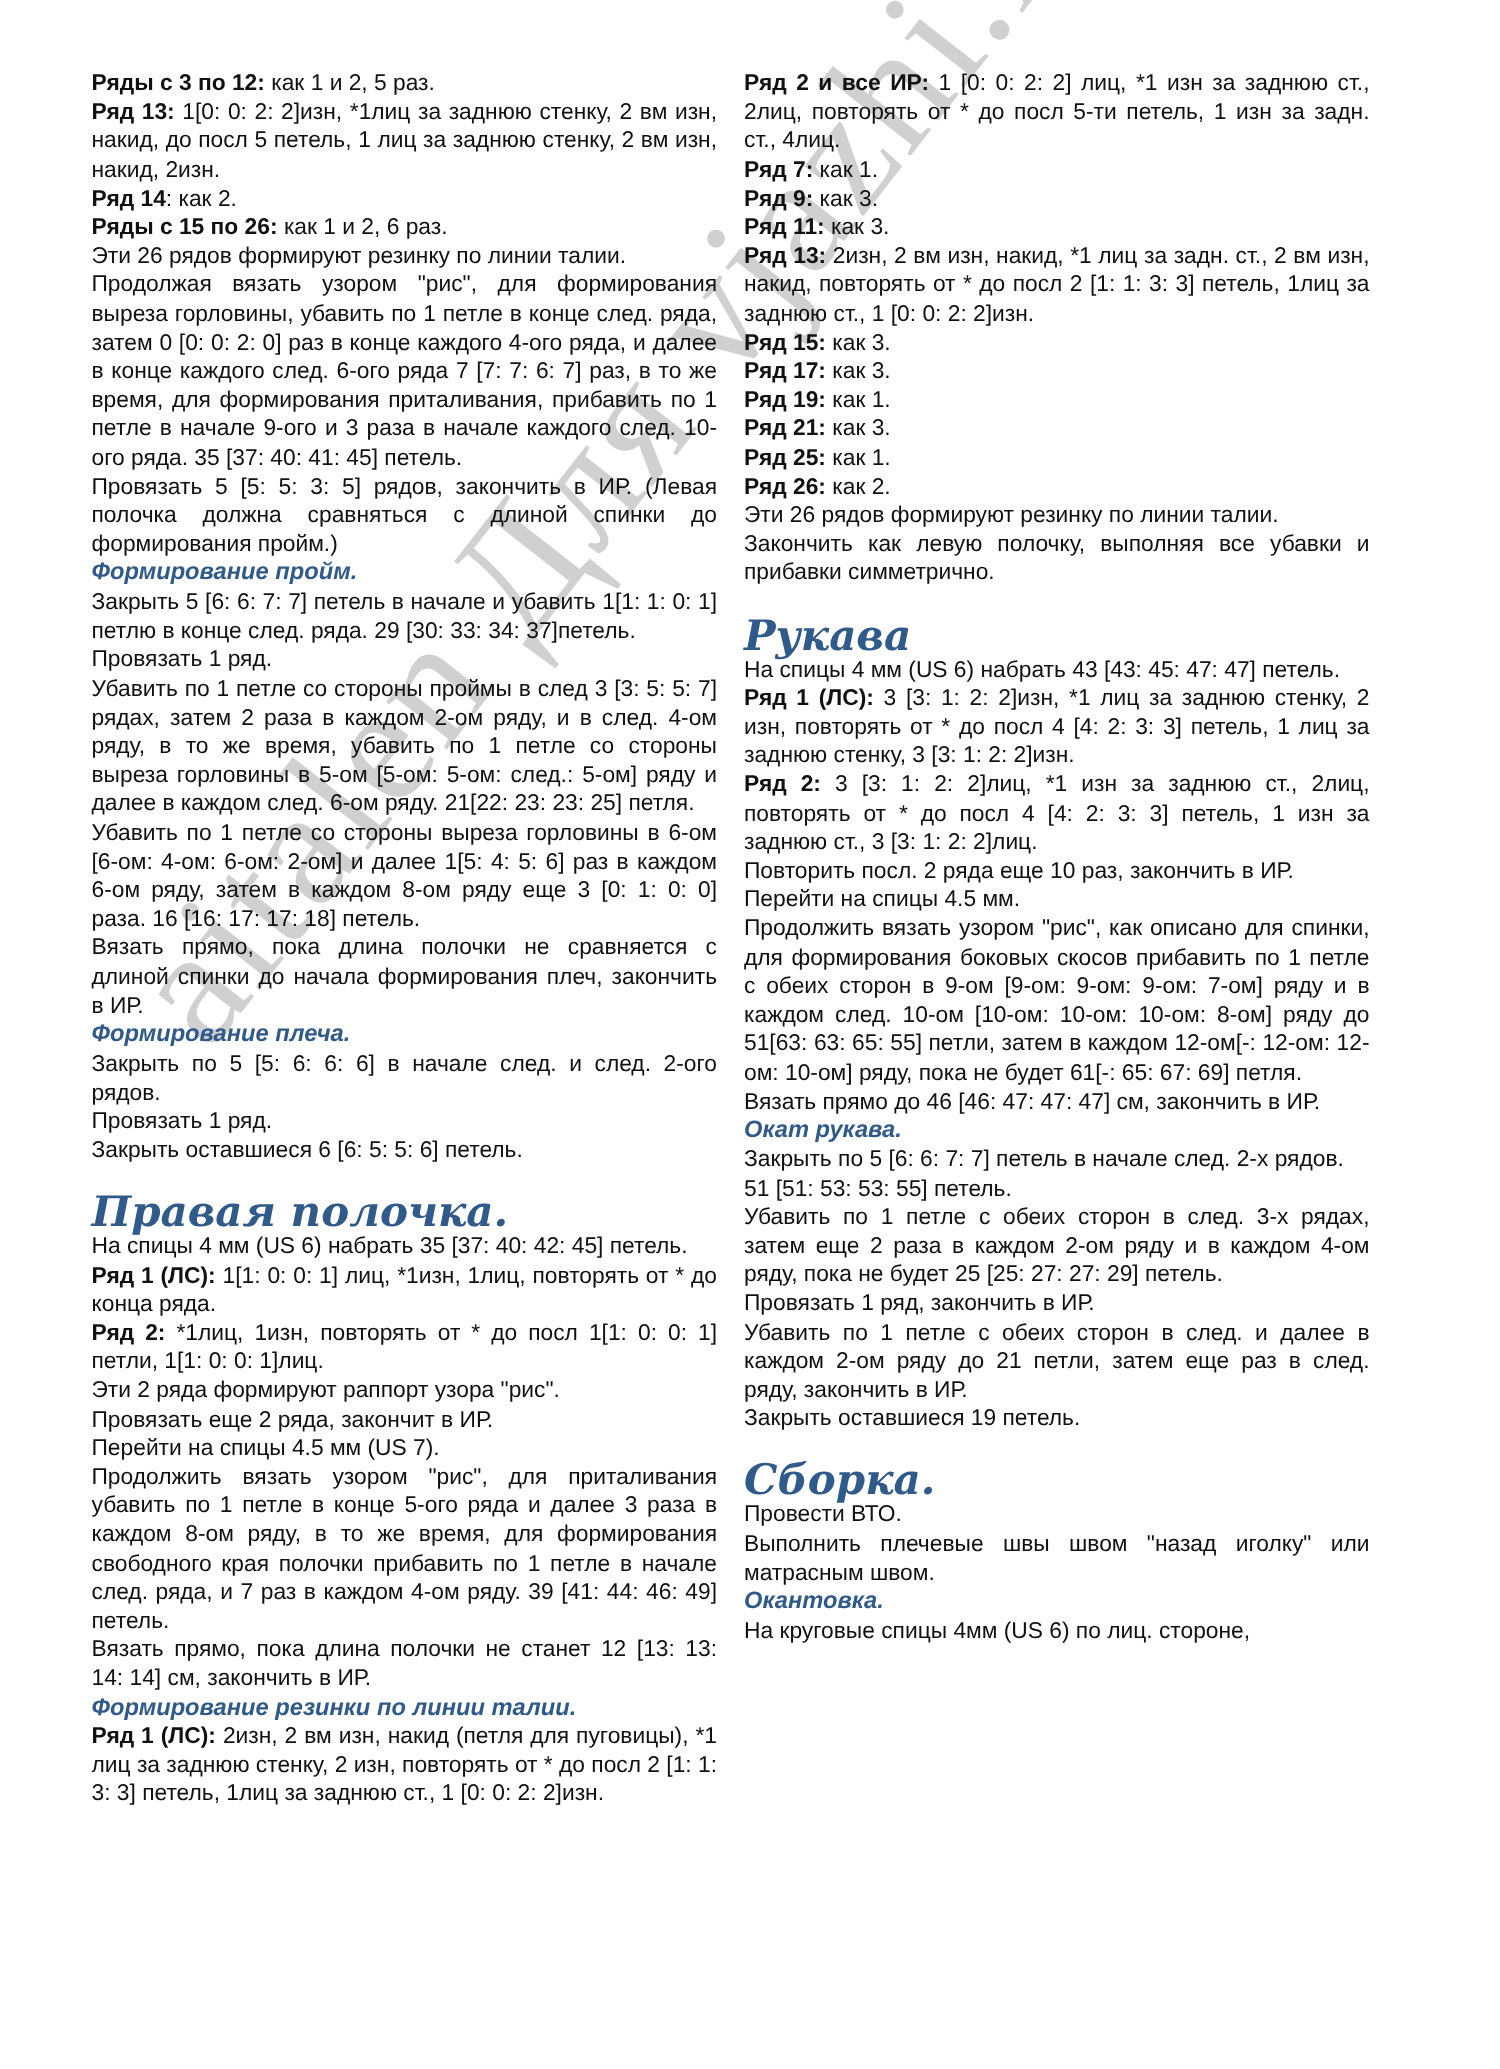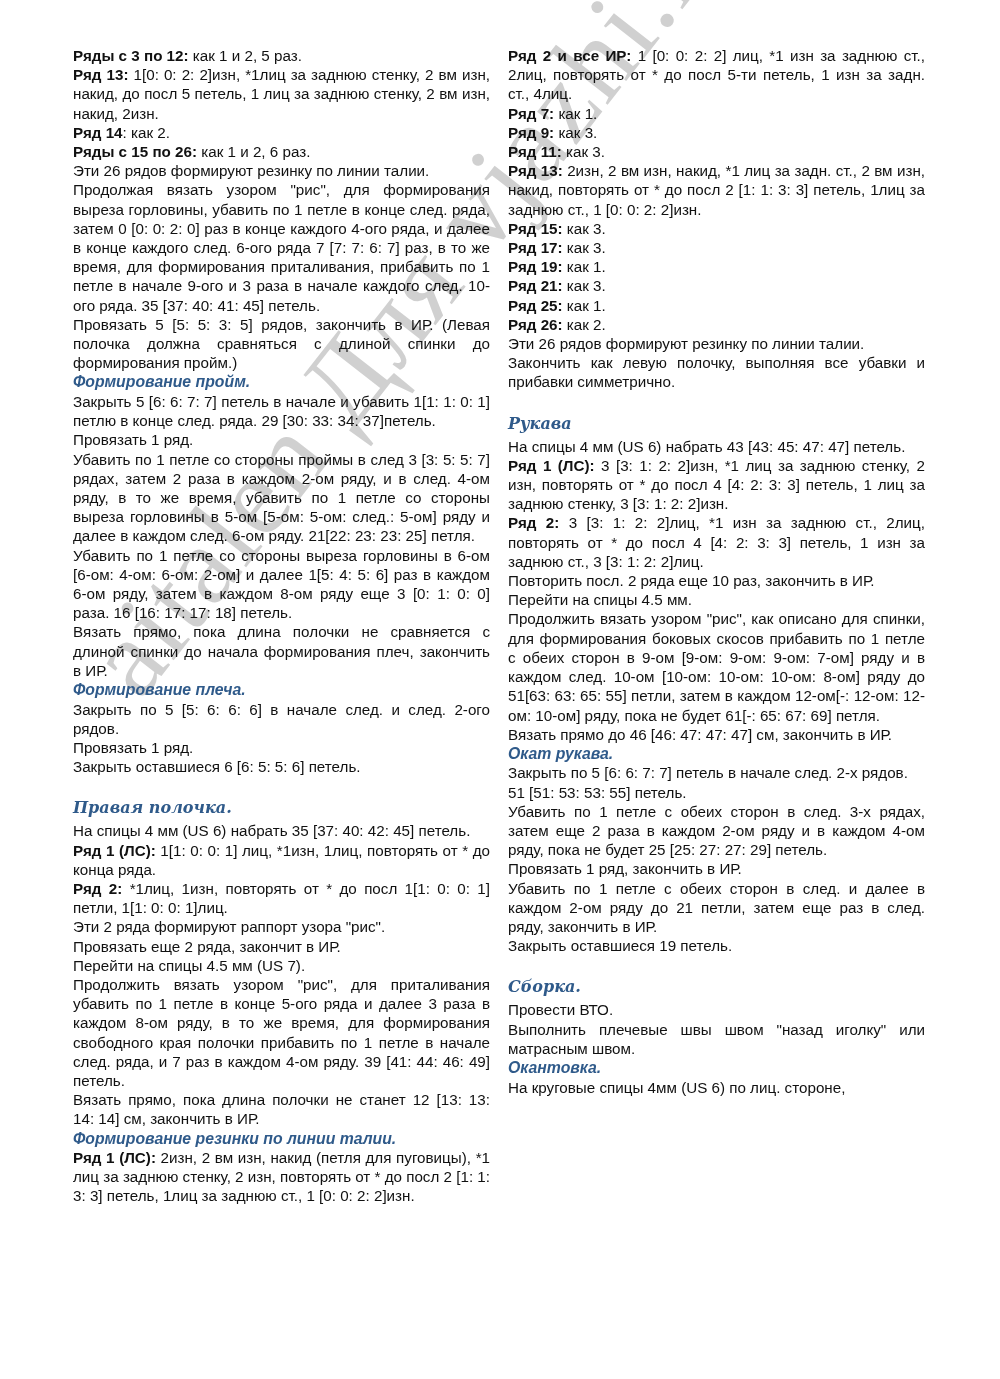--- a/index.html
+++ b/index.html
@@ -1,31 +1,31 @@
 <!DOCTYPE html>
 <html><head>
 <meta charset="utf-8">
 <style>
   html, body { margin: 0; padding: 0; background: #ffffff; }
   body {
     width: 1000px; height: 1379px; position: relative; overflow: hidden;
     font-family: "Liberation Sans", sans-serif; color: #111; font-size: 15.2px;
   }
-  .col { position: absolute; top: 46px; width: 417px; line-height: 19.2px; margin-left: 12px; }
+  .col { position: absolute; top: 46px; width: 417px; line-height: 19.2px; }
   .col.left { left: 61px; }
   .col.right { left: 496px; }
   .p { margin: 0; text-align: justify; }
   .p b { font-weight: bold; }
   .sub {
     color: #2f5a8a; font-weight: bold; font-style: italic; margin: 0;
     font-size: 15.8px; line-height: 19.5px;
   }
   .big {
     color: #2f5a8a; font-family: "DejaVu Serif", serif; font-weight: bold; font-style: italic;
-    font-size: 16px; line-height: 26px; margin: 0;
+    font-size: 28px; line-height: 26px; margin: 0;
   }
   .gap { height: 19px; }
   .watermark {
     position: absolute; left: 60px; top: 640px;
     font-family: "Liberation Serif", serif; font-size: 112px; color: rgba(150,150,150,0.45);
     transform: rotate(-52deg); transform-origin: left top; white-space: nowrap;
     pointer-events: none; letter-spacing: 2px;
   }
 </style>
 </head>

